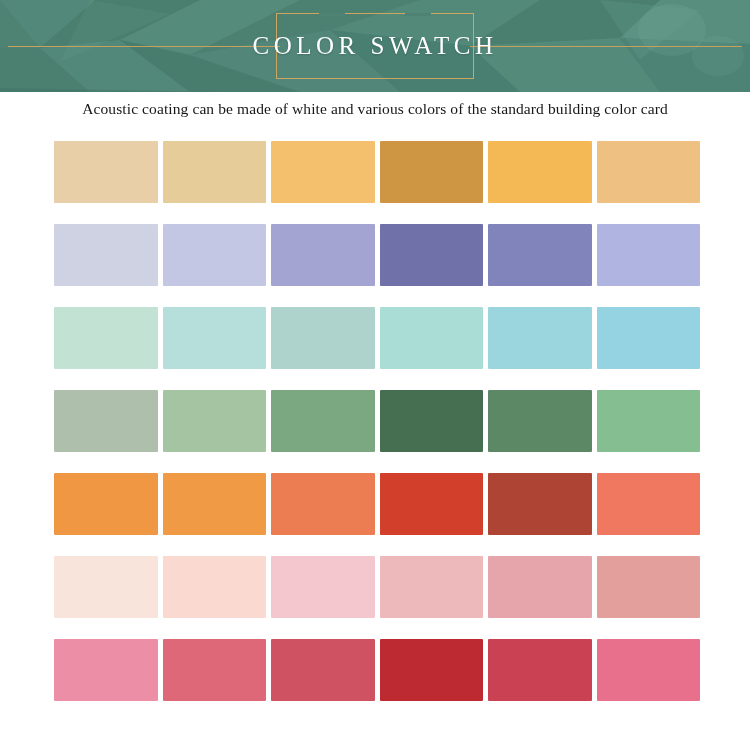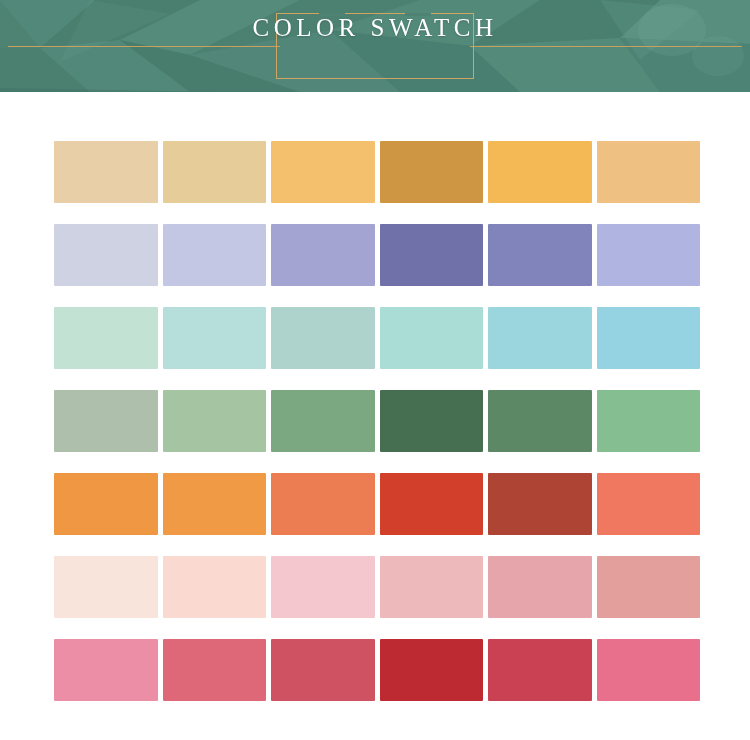--- a/index.html
+++ b/index.html
@@ -38,21 +38,21 @@
   .rule-right { left: 470px; width: 272px; }
 
   .title-box {
     position: absolute;
     left: 276px;
     top: 13px;
     width: 198px;
     height: 66px;
     border: 1px solid #cfa661;
     display: flex;
-    align-items: flex-start;
+    align-items: center;
     justify-content: center;
   }
   .title-box::before,
   .title-box::after {
     content: "";
     position: absolute;
     top: -1px;
     width: 26px;
     height: 3px;
     background: #4e8273;
@@ -134,20 +134,21 @@
     </div>
 
     <div class="rule rule-left"></div>
     <div class="rule rule-right"></div>
 
     <div class="title-box">
       <span class="title-text">COLOR  SWATCH</span>
     </div>
   </div>
 
+  <div class="subtitle">Acoustic coating can be made of white and various colors of the standard building color card</div>
 
   <div class="grid">
       <div class="swatch-row">
         <div class="swatch" style="background: rgb(233, 207, 168);"></div>
         <div class="swatch" style="background: rgb(230, 204, 152);"></div>
         <div class="swatch" style="background: rgb(245, 192, 110);"></div>
         <div class="swatch" style="background: rgb(206, 150, 66);"></div>
         <div class="swatch" style="background: rgb(244, 185, 85);"></div>
         <div class="swatch" style="background: rgb(238, 193, 131);"></div>
       </div>

